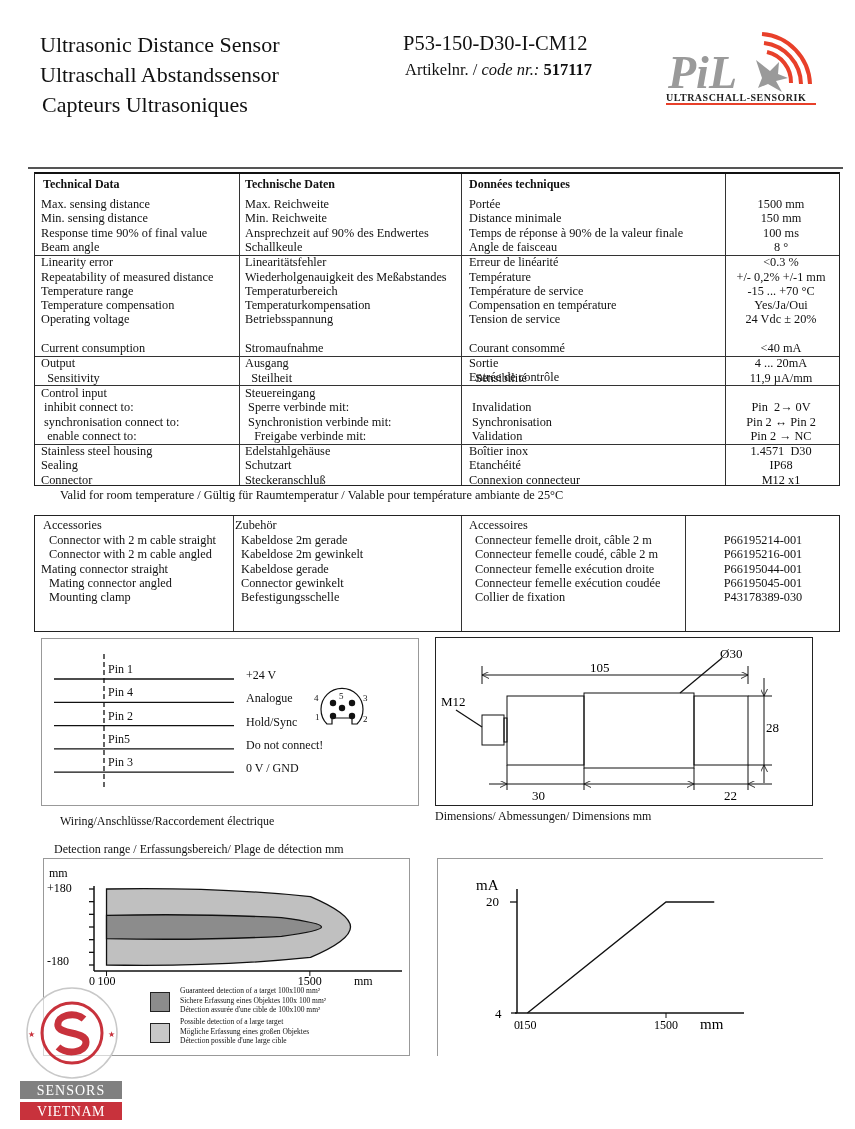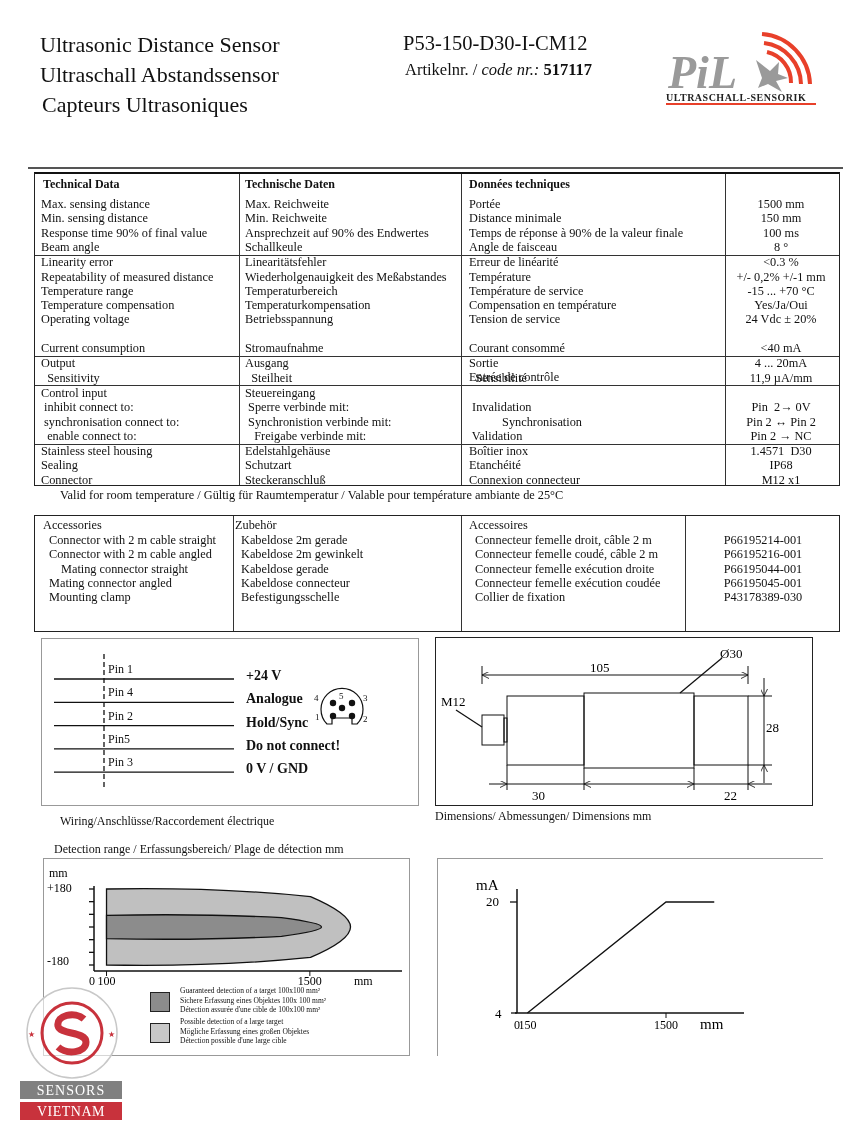--- a/index.html
+++ b/index.html
@@ -24,21 +24,21 @@
 
   .footnote { position:absolute; left:60px; top:488px; font-size:12.3px; white-space:nowrap; }
 
   
   .acc { position:absolute; left:34px; top:515px; width:806px; height:117px;
          border:1.5px solid #222; box-sizing:border-box; }
 
   
   .wbox { position:absolute; left:41px; top:638px; width:378px; height:168px; border:1.5px solid #999; box-sizing:border-box; }
   .pinlabel { position:absolute; font-size:12px; white-space:nowrap;text-align:center; }
-  .signal { position:absolute; font-size:14px; font-weight:bold; white-space:nowrap; }
+  .signal { position:absolute; font-size:12px; font-weight:normal; white-space:nowrap; }
   .caption { position:absolute; font-size:12px; white-space:nowrap; }
 
   .dbox { position:absolute; left:435px; top:637px; width:378px; height:169px; border:1.5px solid #222; box-sizing:border-box; }
 
   .rbox { position:absolute; left:43px; top:858px; width:367px; height:198px; border:1.5px solid #999; box-sizing:border-box; }
   .obox { position:absolute; left:437px; top:858px; width:386px; height:198px; border:1.5px solid #999; border-right:none; border-bottom:none; box-sizing:border-box; }
   .legend-text { position:absolute; font-size:7.5px; line-height:9.5px; white-space:nowrap; }
 
   svg text { font-family:"Liberation Serif", serif; }
 </style>
@@ -137,21 +137,21 @@
       <div class="cell-text" style="left: 6px; top: 211.9px; white-space: pre;">Control input</div>
       <div class="cell-text" style="left: 210px; top: 211.9px; white-space: pre;">Steuereingang</div>
       <div class="cell-text" style="left: 434px; top: 196px; white-space: pre;">Entrée de contrôle</div>
       <div class="cell-text val" style="left: 690px; top: 211.9px; white-space: pre;"></div>
       <div class="cell-text" style="left: 6px; top: 226.2px; white-space: pre;"> inhibit connect to:</div>
       <div class="cell-text" style="left: 210px; top: 226.2px; white-space: pre;"> Sperre verbinde mit:</div>
       <div class="cell-text" style="left: 434px; top: 226.2px; white-space: pre;"> Invalidation</div>
       <div class="cell-text val" style="left: 690px; top: 226.2px; white-space: pre;">Pin  2→ 0V</div>
       <div class="cell-text" style="left: 6px; top: 240.5px; white-space: pre;"> synchronisation connect to:</div>
       <div class="cell-text" style="left: 210px; top: 240.5px; white-space: pre;"> Synchronistion verbinde mit:</div>
-      <div class="cell-text" style="left: 434px; top: 240.5px; white-space: pre; margin-left: 30px;"> Synchronisation</div>
+      <div class="cell-text" style="left: 434px; top: 240.5px; white-space: pre;"> Synchronisation</div>
       <div class="cell-text val" style="left: 690px; top: 240.5px; white-space: pre;">Pin 2 ↔ Pin 2</div>
       <div class="cell-text" style="left: 6px; top: 254.8px; white-space: pre;">  enable connect to:</div>
       <div class="cell-text" style="left: 210px; top: 254.8px; white-space: pre;">   Freigabe verbinde mit:</div>
       <div class="cell-text" style="left: 434px; top: 254.8px; white-space: pre;"> Validation</div>
       <div class="cell-text val" style="left: 690px; top: 254.8px; white-space: pre;">Pin 2 → NC</div>
       <div class="hline" style="top: 269.6px;"></div>
       <div class="cell-text" style="left: 6px; top: 270.1px; white-space: pre;">Stainless steel housing</div>
       <div class="cell-text" style="left: 210px; top: 270.1px; white-space: pre;">Edelstahlgehäuse</div>
       <div class="cell-text" style="left: 434px; top: 270.1px; white-space: pre; text-align: right;">Boîtier inox</div>
       <div class="cell-text val" style="left: 690px; top: 270.1px; white-space: pre;">1.4571  D30</div>
@@ -176,26 +176,26 @@
   <div class="cell-text" style="left:434px;top:2px;">Accessoires</div>
   <div id="acc-rows">
       <div class="cell-text" style="left: 14px; top: 17px;">Connector with 2 m cable straight</div>
       <div class="cell-text" style="left: 206px; top: 17px;">Kabeldose 2m gerade</div>
       <div class="cell-text" style="left: 440px; top: 17px;">Connecteur femelle droit, câble 2 m</div>
       <div class="cell-text val" style="width: 156px; left: 650px; top: 17px;">P66195214-001</div>
       <div class="cell-text" style="left: 14px; top: 31.3px;">Connector with 2 m cable angled</div>
       <div class="cell-text" style="left: 206px; top: 31.3px;">Kabeldose 2m gewinkelt</div>
       <div class="cell-text" style="left: 440px; top: 31.3px;">Connecteur femelle coudé, câble 2 m</div>
       <div class="cell-text val" style="width: 156px; left: 650px; top: 31.3px;">P66195216-001</div>
-      <div class="cell-text" style="left: 26px; top: 45.6px;">Mating connector straight</div>
+      <div class="cell-text" style="left: 6px; top: 45.6px;">Mating connector straight</div>
       <div class="cell-text" style="left: 206px; top: 45.6px;">Kabeldose gerade</div>
       <div class="cell-text" style="left: 440px; top: 45.6px;">Connecteur femelle exécution droite</div>
       <div class="cell-text val" style="width: 156px; left: 650px; top: 45.6px;">P66195044-001</div>
       <div class="cell-text" style="left: 14px; top: 59.9px;">Mating connector angled</div>
-      <div class="cell-text" style="left: 206px; top: 59.9px;">Kabeldose connecteur</div>
+      <div class="cell-text" style="left: 206px; top: 59.9px;">Connector gewinkelt</div>
       <div class="cell-text" style="left: 440px; top: 59.9px;">Connecteur femelle exécution coudée</div>
       <div class="cell-text val" style="width: 156px; left: 650px; top: 59.9px;">P66195045-001</div>
       <div class="cell-text" style="left: 14px; top: 74.2px;">Mounting clamp</div>
       <div class="cell-text" style="left: 206px; top: 74.2px;">Befestigungsschelle</div>
       <div class="cell-text" style="left: 440px; top: 74.2px;">Collier de fixation</div>
       <div class="cell-text val" style="width: 156px; left: 650px; top: 74.2px;">P43178389-030</div>
     </div>
 </div>
 
 <div class="wbox">

